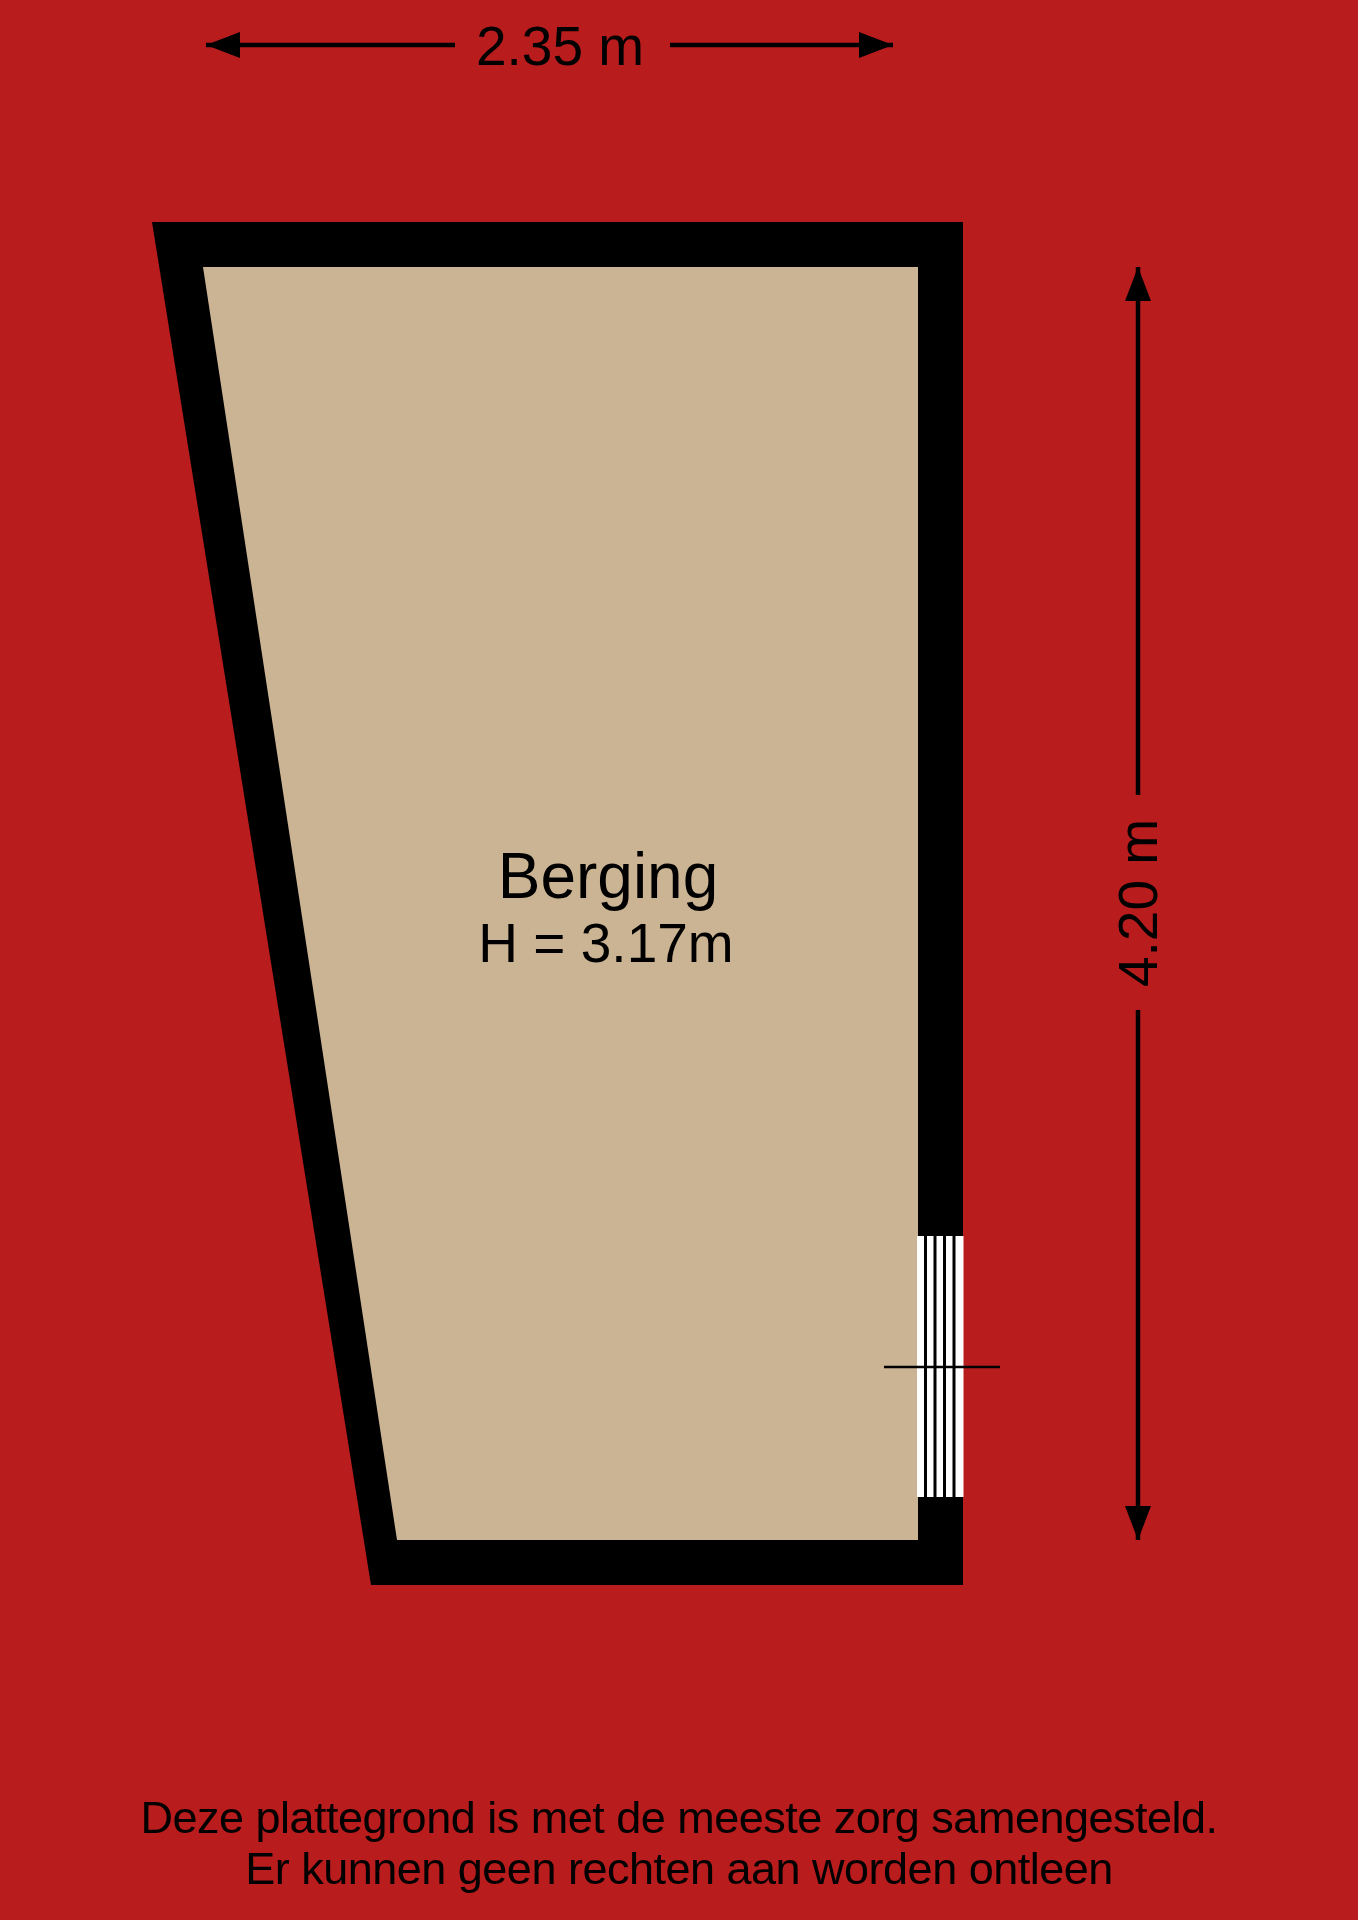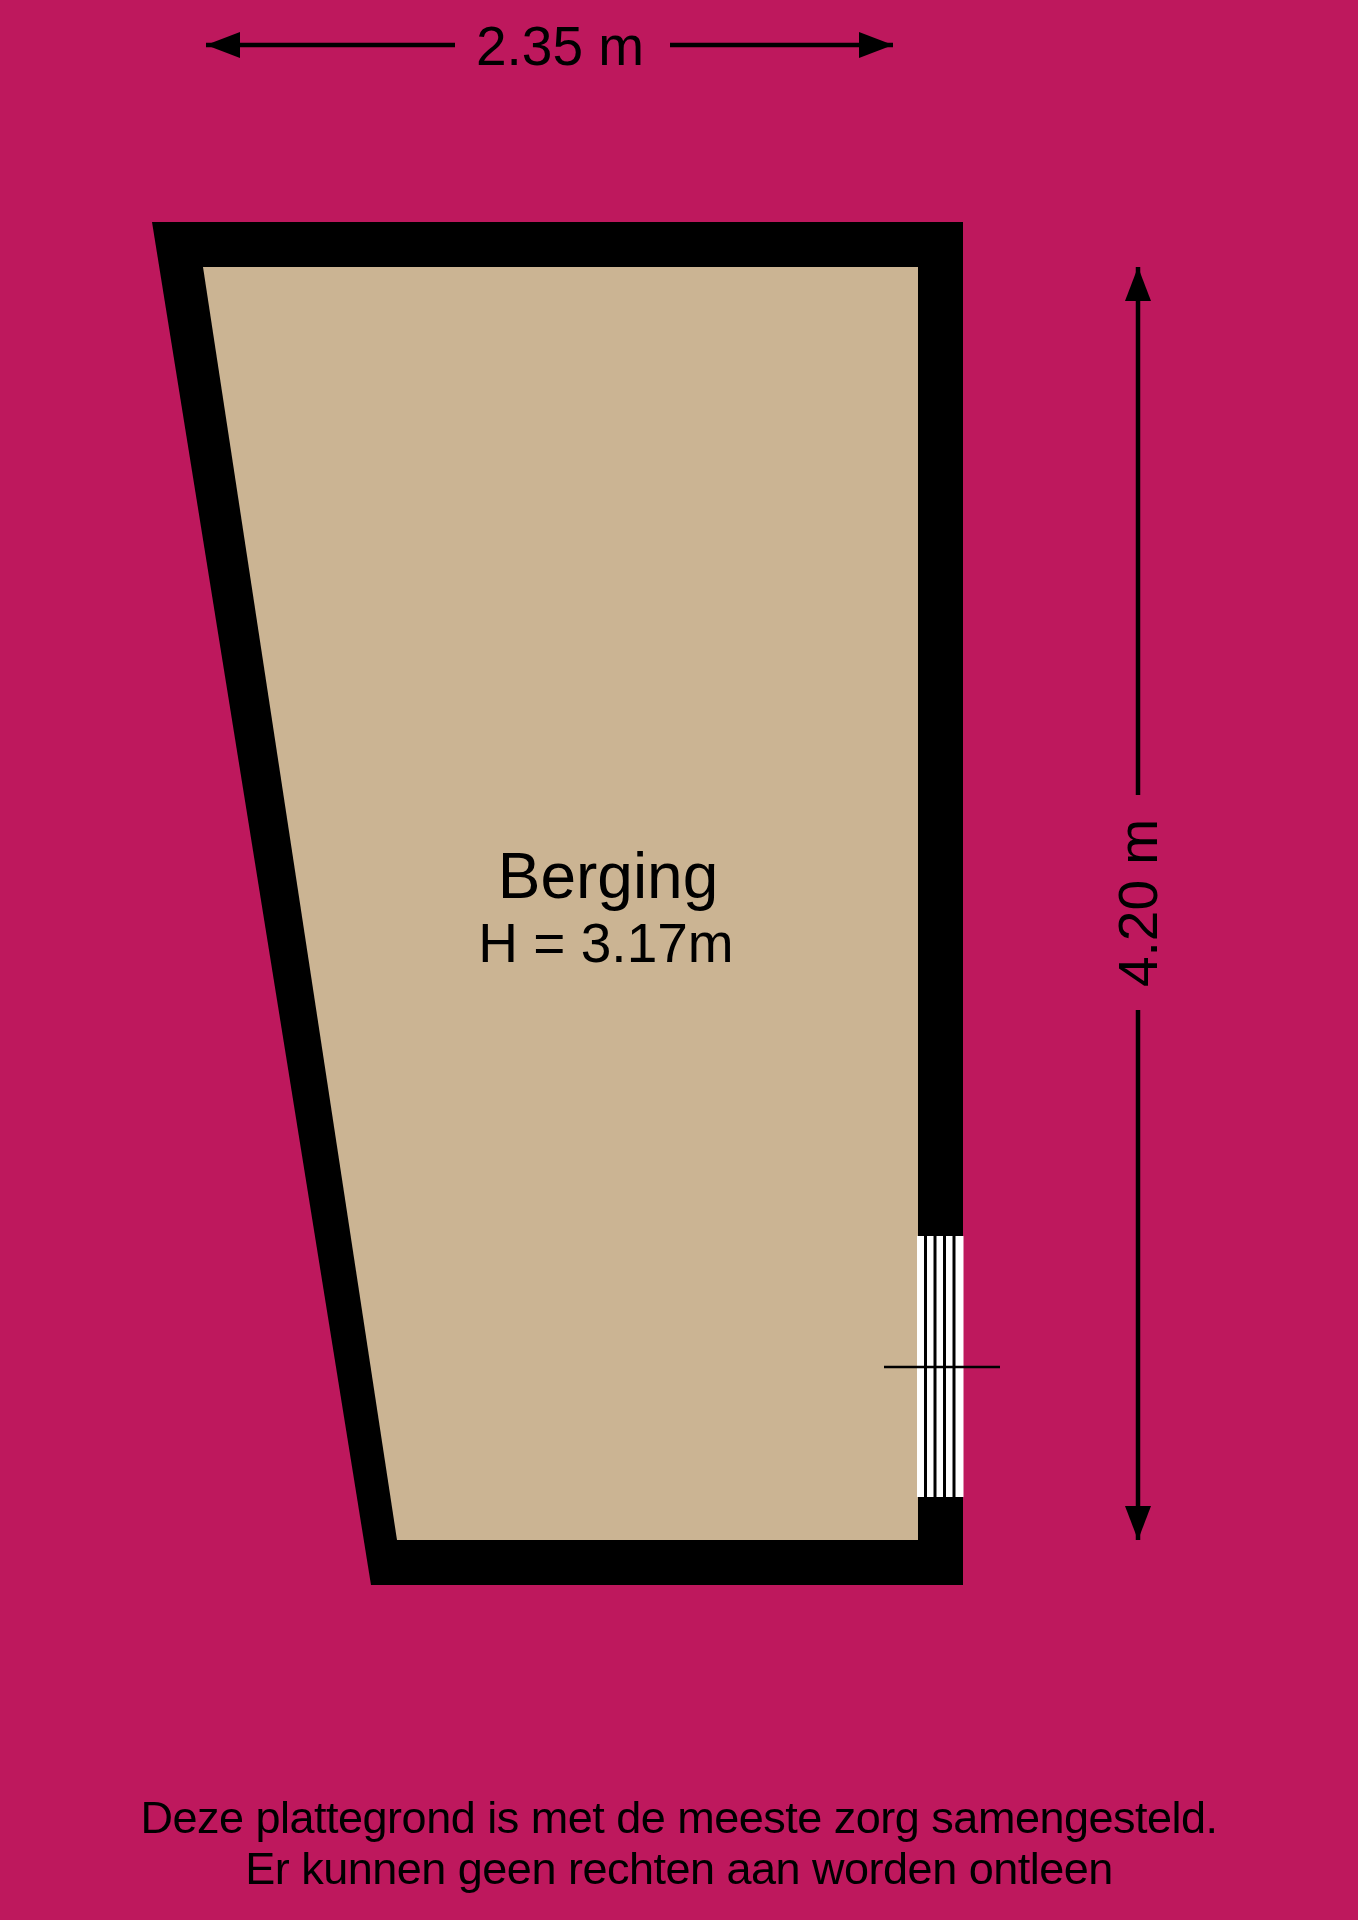--- a/index.html
+++ b/index.html
@@ -5,21 +5,21 @@
   html, body {
     margin: 0;
     padding: 0;
     background: #ffffff;
     font-family: "Liberation Sans", sans-serif;
   }
   .canvas {
     position: relative;
     width: 1358px;
     height: 1920px;
-    background: #be185d;
+    background: #b91c1c;
     overflow: hidden;
   }
   svg { display: block; }
   text {
     font-family: "Liberation Sans", sans-serif;
     fill: #000000;
   }
   .dim-label { font-size: 55px; }
   .room-name { font-size: 64px; }
   .room-height { font-size: 55px; }

